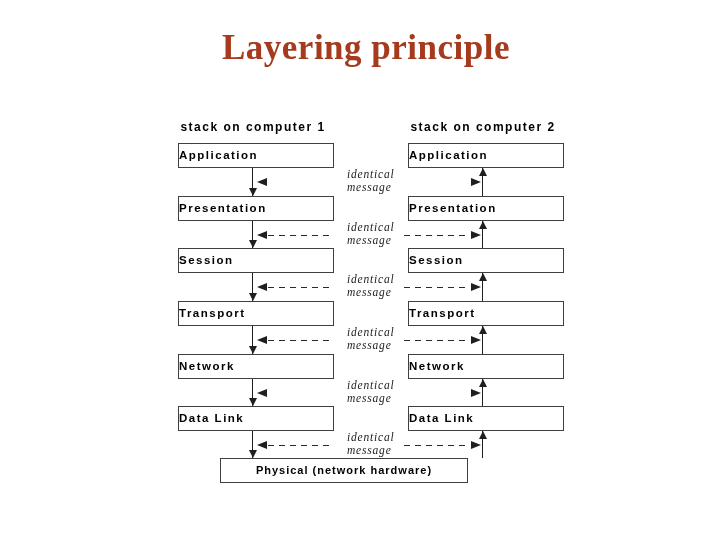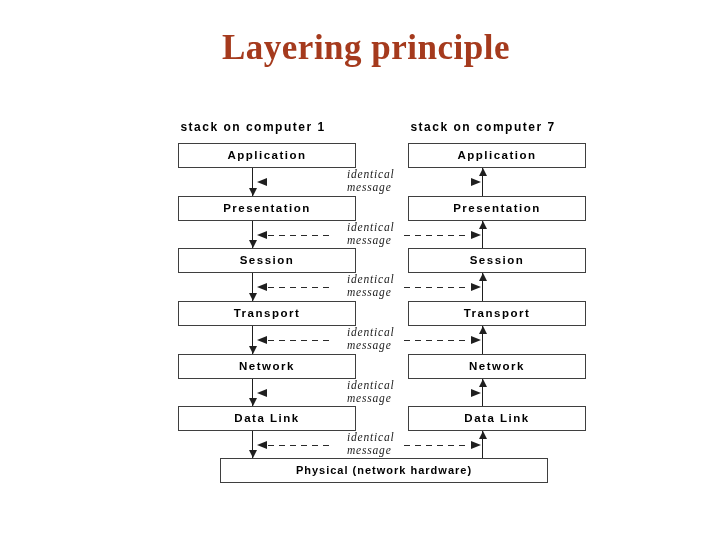--- a/index.html
+++ b/index.html
@@ -3,24 +3,24 @@
 <meta charset="utf-8">
 <style>
   html,body{margin:0;padding:0;background:#fff;}
   #slide{position:relative;width:720px;height:540px;background:#fff;overflow:hidden;
          font-family:"Liberation Sans",sans-serif;}
   .title{position:absolute;top:28px;left:6px;width:100%;text-align:center;
          font-family:"Liberation Serif",serif;font-size:35px;font-weight:700;
          letter-spacing:0.5px;}
   .hdr{position:absolute;top:120px;transform:translateX(-50%);white-space:nowrap;
        font-size:12px;font-weight:bold;letter-spacing:1.5px;color:#000;}
-  .box{position:absolute;width:178px;height:25px;box-sizing:border-box;
-       border:1px solid #3f3f3f;background:#fff;text-align:center;line-height:23px;
+  .box{position:absolute;width:156px;height:25px;box-sizing:border-box;
+       border:1px solid #3f3f3f;background:#fff;line-height:23px;
        font-size:11.5px;font-weight:bold;letter-spacing:1.5px;color:#000;white-space:nowrap;}
-  .phys{position:absolute;left:220px;top:458px;width:328px;height:25px;box-sizing:border-box;
+  .phys{position:absolute;left:220px;top:458px;width:248px;height:25px;box-sizing:border-box;
        border:1px solid #3f3f3f;background:#fff;text-align:center;line-height:23px;
        font-size:11px;font-weight:bold;letter-spacing:1px;color:#000;}
   .vline{position:absolute;width:1px;background:#1f1f1f;}
   .arr{position:absolute;width:0;height:0;}
   .arr.down{border-left:4px solid transparent;border-right:4px solid transparent;
             border-top:8px solid #1f1f1f;}
   .arr.up{border-left:4px solid transparent;border-right:4px solid transparent;
           border-bottom:8px solid #1f1f1f;}
   .arr.pleft{border-top:4px solid transparent;border-bottom:4px solid transparent;
              border-right:10px solid #1f1f1f;}
@@ -30,21 +30,21 @@
         background:repeating-linear-gradient(90deg,#2a2a2a 0 6px,transparent 6px 11px);}
   .msg{position:absolute;width:62px;font-family:"Liberation Serif",serif;
        font-style:italic;font-size:11.5px;line-height:13px;letter-spacing:0.8px;color:#1a1a1a;}
 </style>
 </head>
 <body>
 
 <div id="slide">
   <div class="title" style="color: rgb(165, 58, 29);">Layering principle</div>
   <div class="hdr" style="left:253px">stack on computer 1</div>
-  <div class="hdr" style="left:483px">stack on computer 7</div>
+  <div class="hdr" style="left:483px">stack on computer 2</div>
   <div id="gen">
       <div class="box" style="left: 178px; top: 143px;">Application</div>
       <div class="box" style="left: 408px; top: 143px;">Application</div>
       <div class="box" style="left: 178px; top: 196px;">Presentation</div>
       <div class="box" style="left: 408px; top: 196px;">Presentation</div>
       <div class="box" style="left: 178px; top: 248px;">Session</div>
       <div class="box" style="left: 408px; top: 248px;">Session</div>
       <div class="box" style="left: 178px; top: 301px;">Transport</div>
       <div class="box" style="left: 408px; top: 301px;">Transport</div>
       <div class="box" style="left: 178px; top: 354px;">Network</div>

